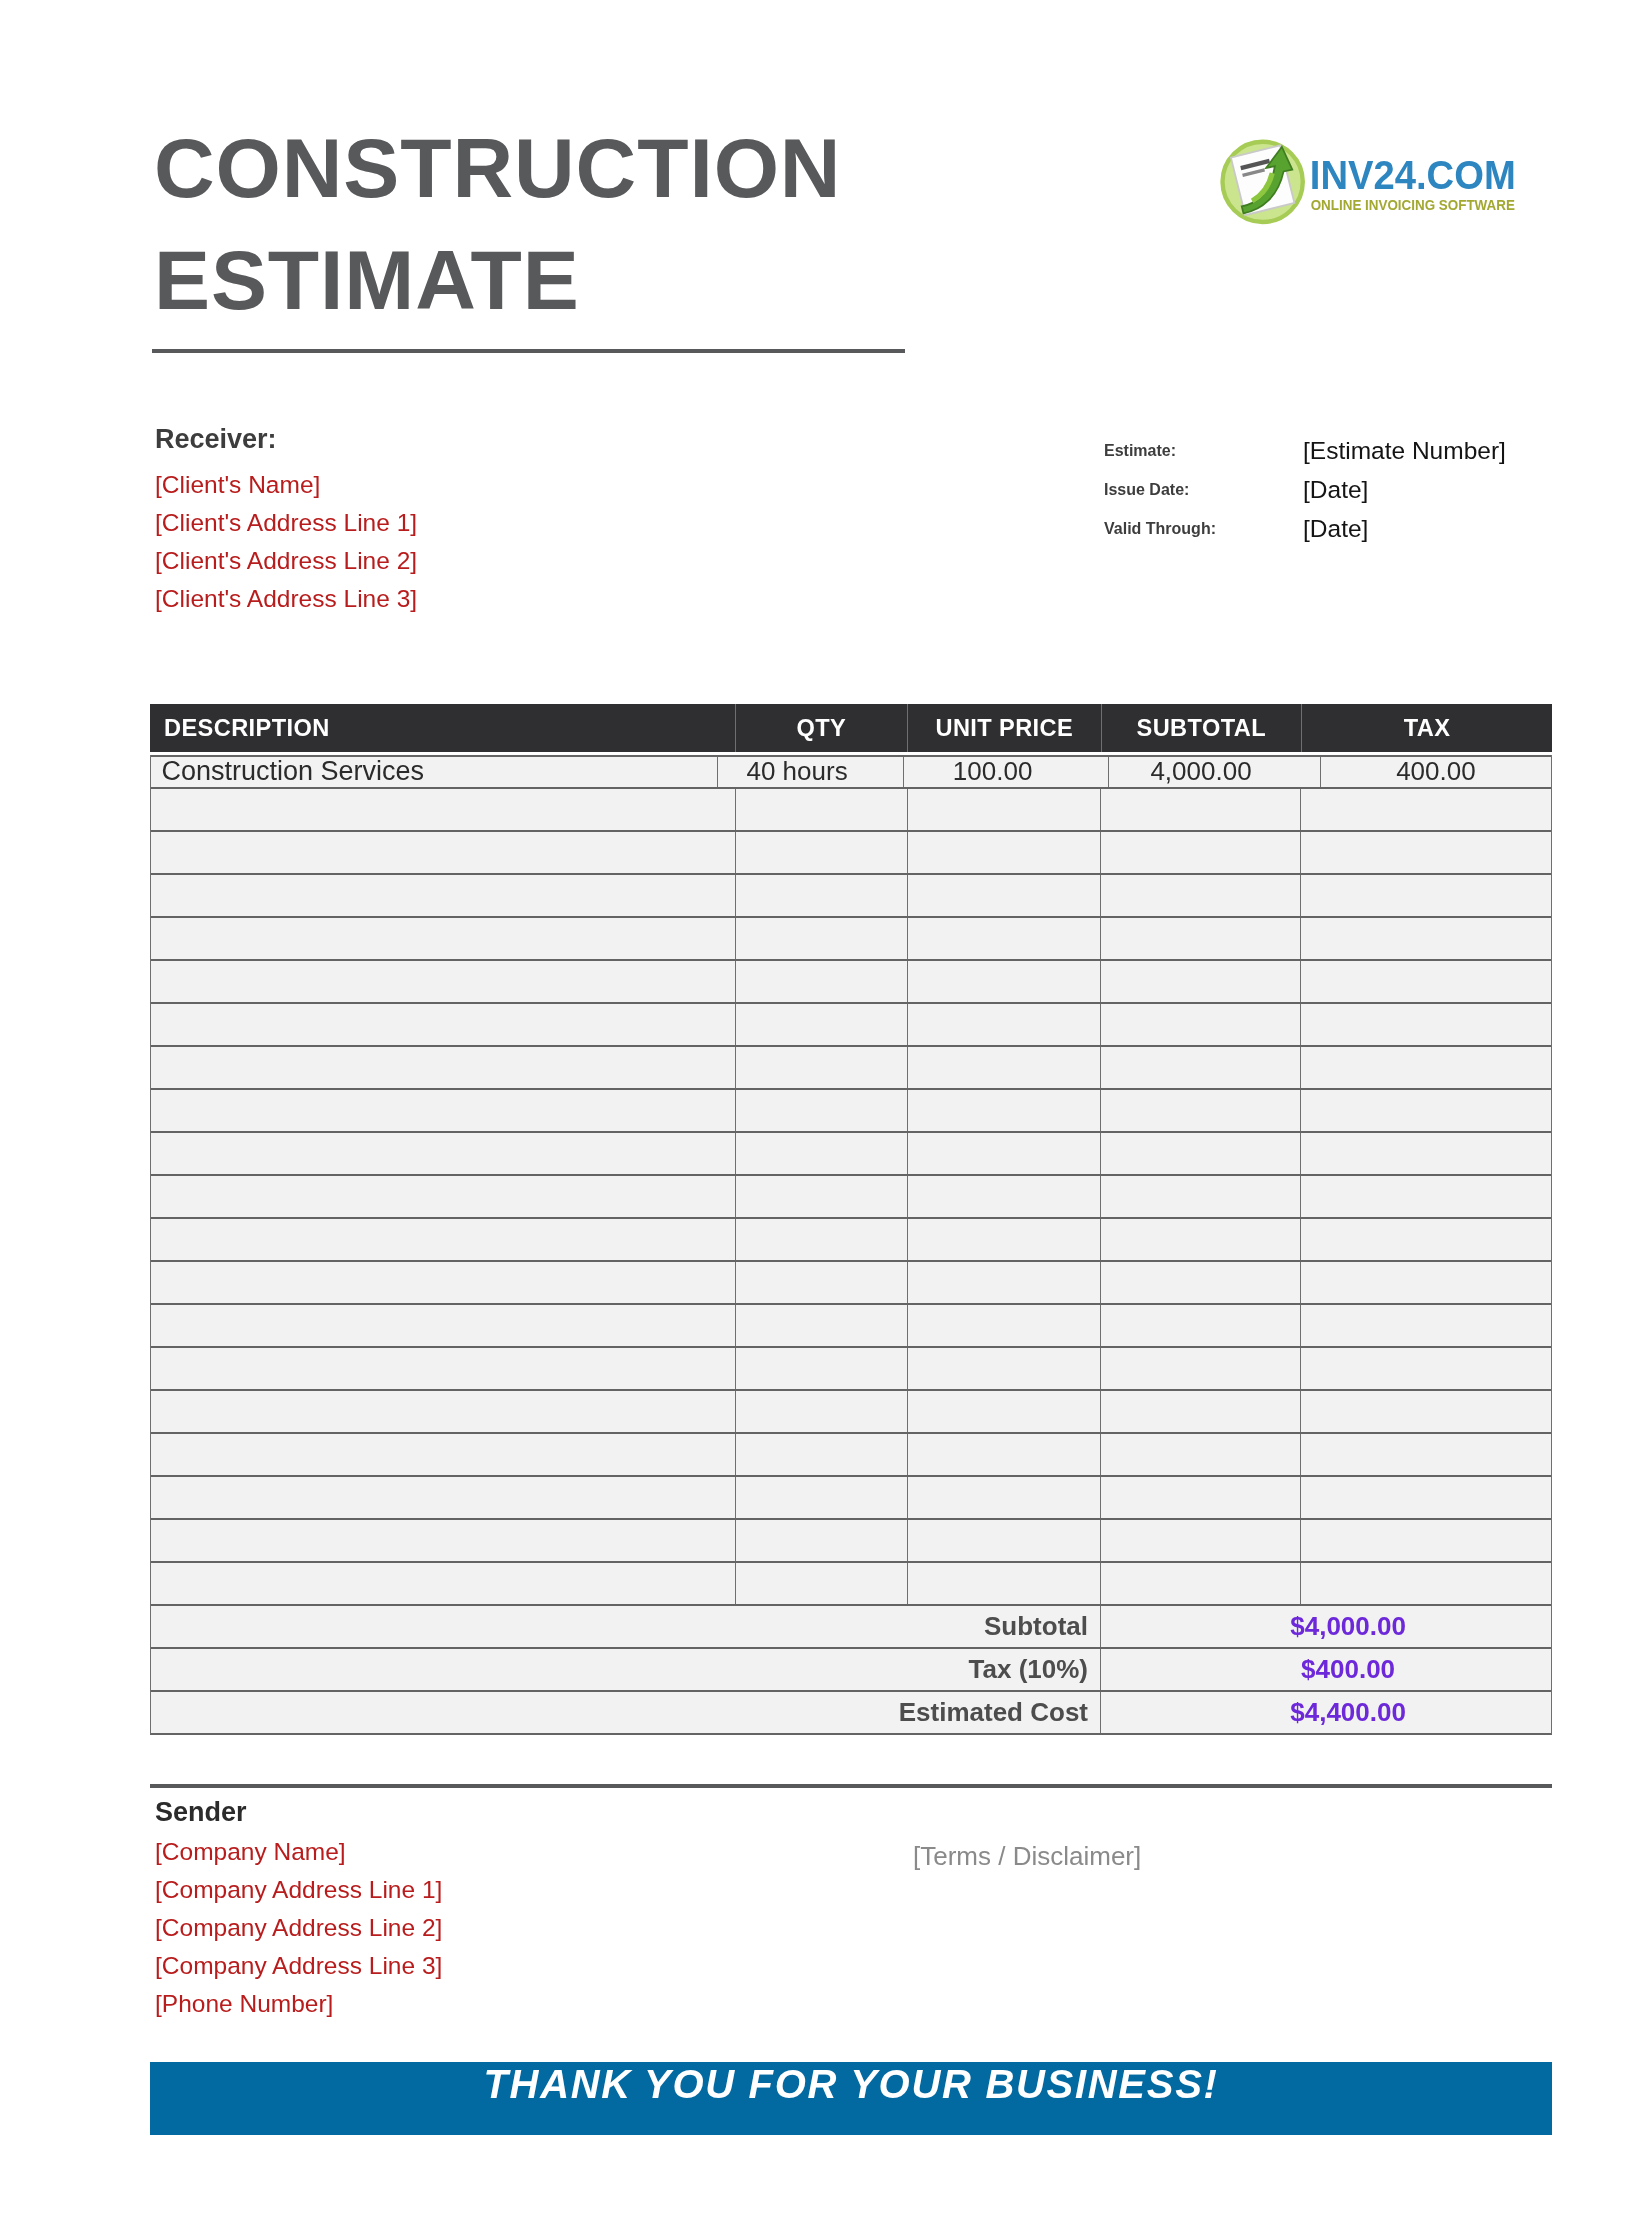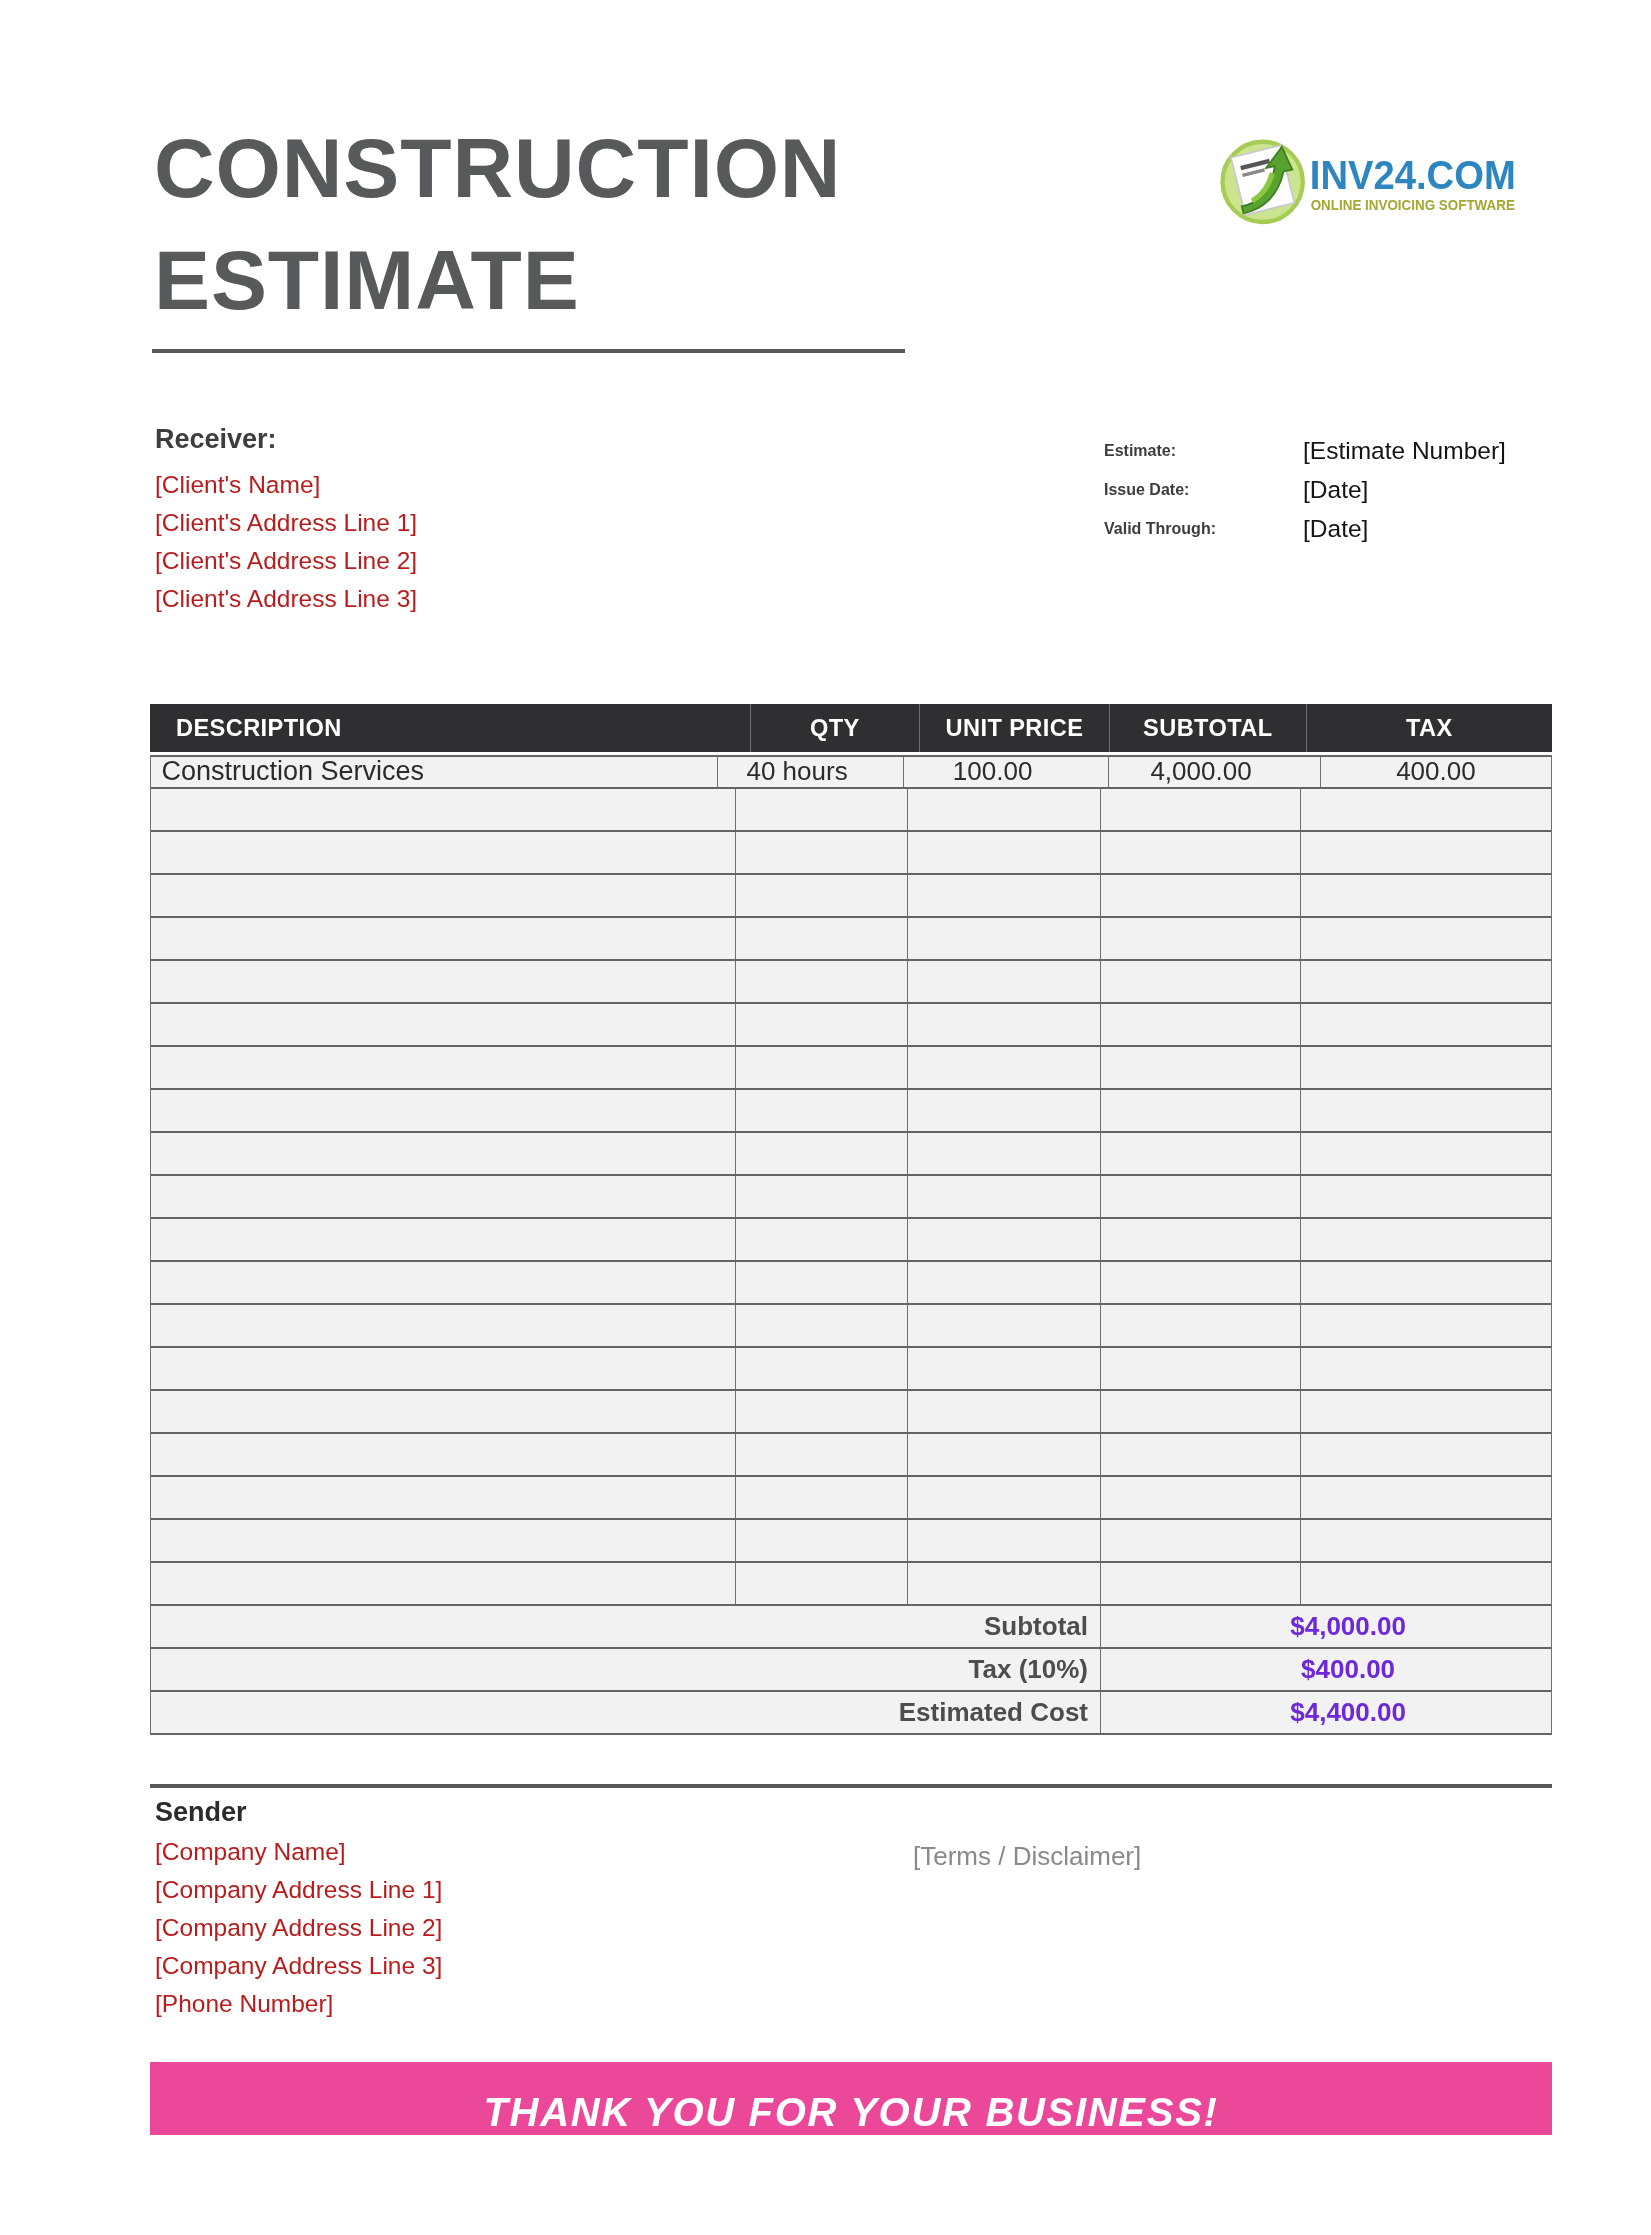--- a/index.html
+++ b/index.html
@@ -45,21 +45,21 @@
 
   
   .estimate-table { position: absolute; left: 150px; top: 704px; width: 1402px; }
   .t-header {
     display: flex; height: 48px; background: #2f2f31; margin-bottom: 2.6px;
   }
   .th {
     display: flex; align-items: center; justify-content: center;
     color: #ffffff; font-weight: bold; font-size: 23.6px; letter-spacing: 0.4px;
   }
-  .th.col0 { justify-content: flex-start; padding-left: 0; margin-left: 26px; }
+  .th.col0 { justify-content: flex-start; padding-left: 14px; }
   .t-grid {
     border-left: 1.7px solid #6f6f6f;
     border-right: 1.7px solid #6f6f6f;
     border-bottom: 2.6px solid #646464;
   }
   .t-row { display: flex; background: #f2f2f2; border-top: 2.6px solid #646464; }
   .data-row { height: 32px; gap: 27px; }
   .empty-row { height: 43px; }
   .total-row { height: 43px; }
   .td {
@@ -87,21 +87,21 @@
     position: absolute; left: 150px; top: 1784px;
     width: 1402px; height: 3.5px; background: #58595b;
   }
   .sender { position: absolute; left: 155px; top: 1797px; }
   .sender .block-heading { color: #2b2b2b; margin-bottom: 5.2px; }
   .terms { position: absolute; left: 913px; top: 1841px; font-size: 26px; color: #8a8a8a; }
 
   
   .footer-bar {
     position: absolute; left: 150px; top: 2062px; width: 1402px; height: 73px;
-    background: #ec4899; display: flex; align-items: flex-end; justify-content: center;
+    background: #0369a1; display: flex; align-items: flex-start; justify-content: center;
   }
   .footer-text {
     color: #ffffff; font-size: 40px; font-weight: bold; font-style: italic;
     letter-spacing: 1.7px; white-space: nowrap;
   }
 </style>
 </head>
 <body>
 
 <div class="page">

